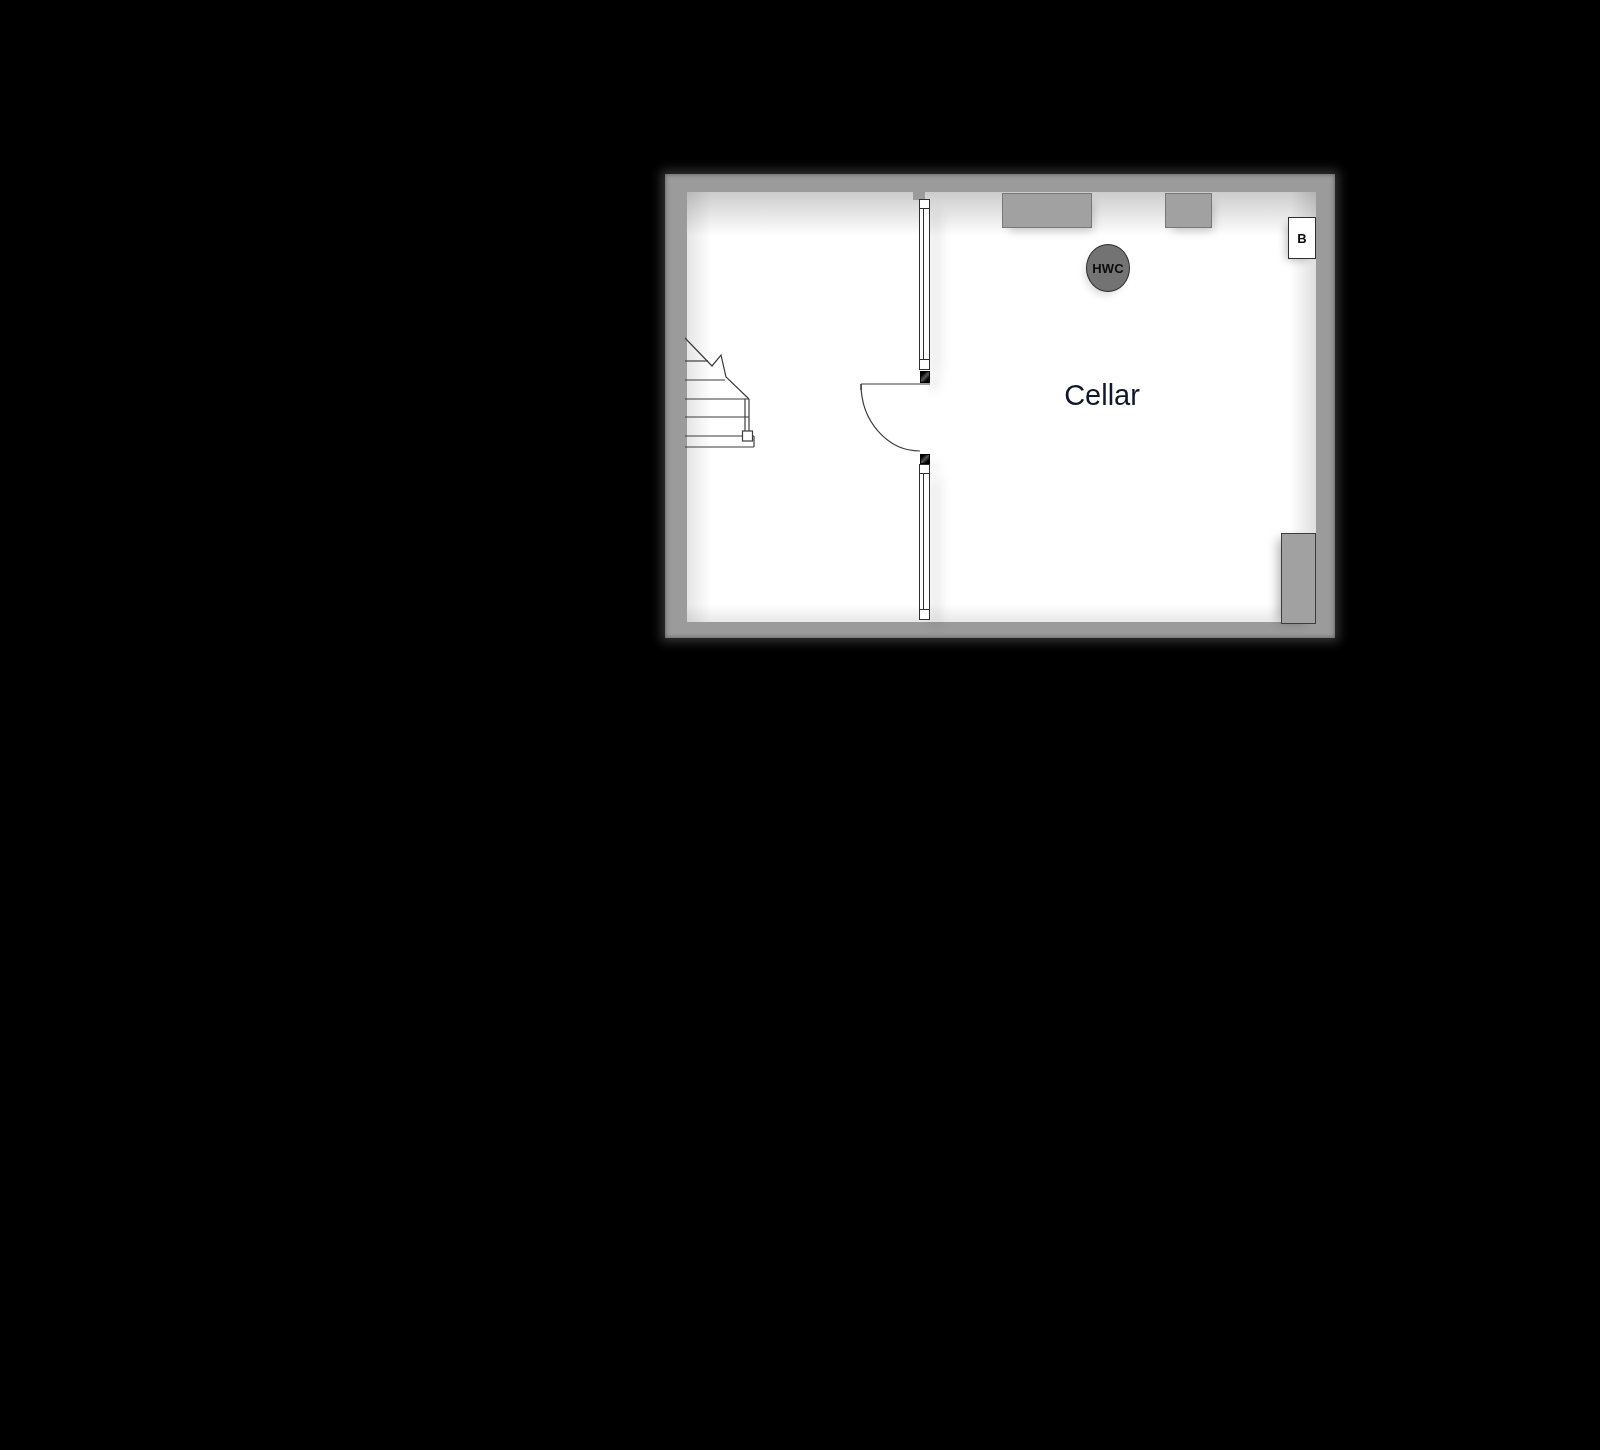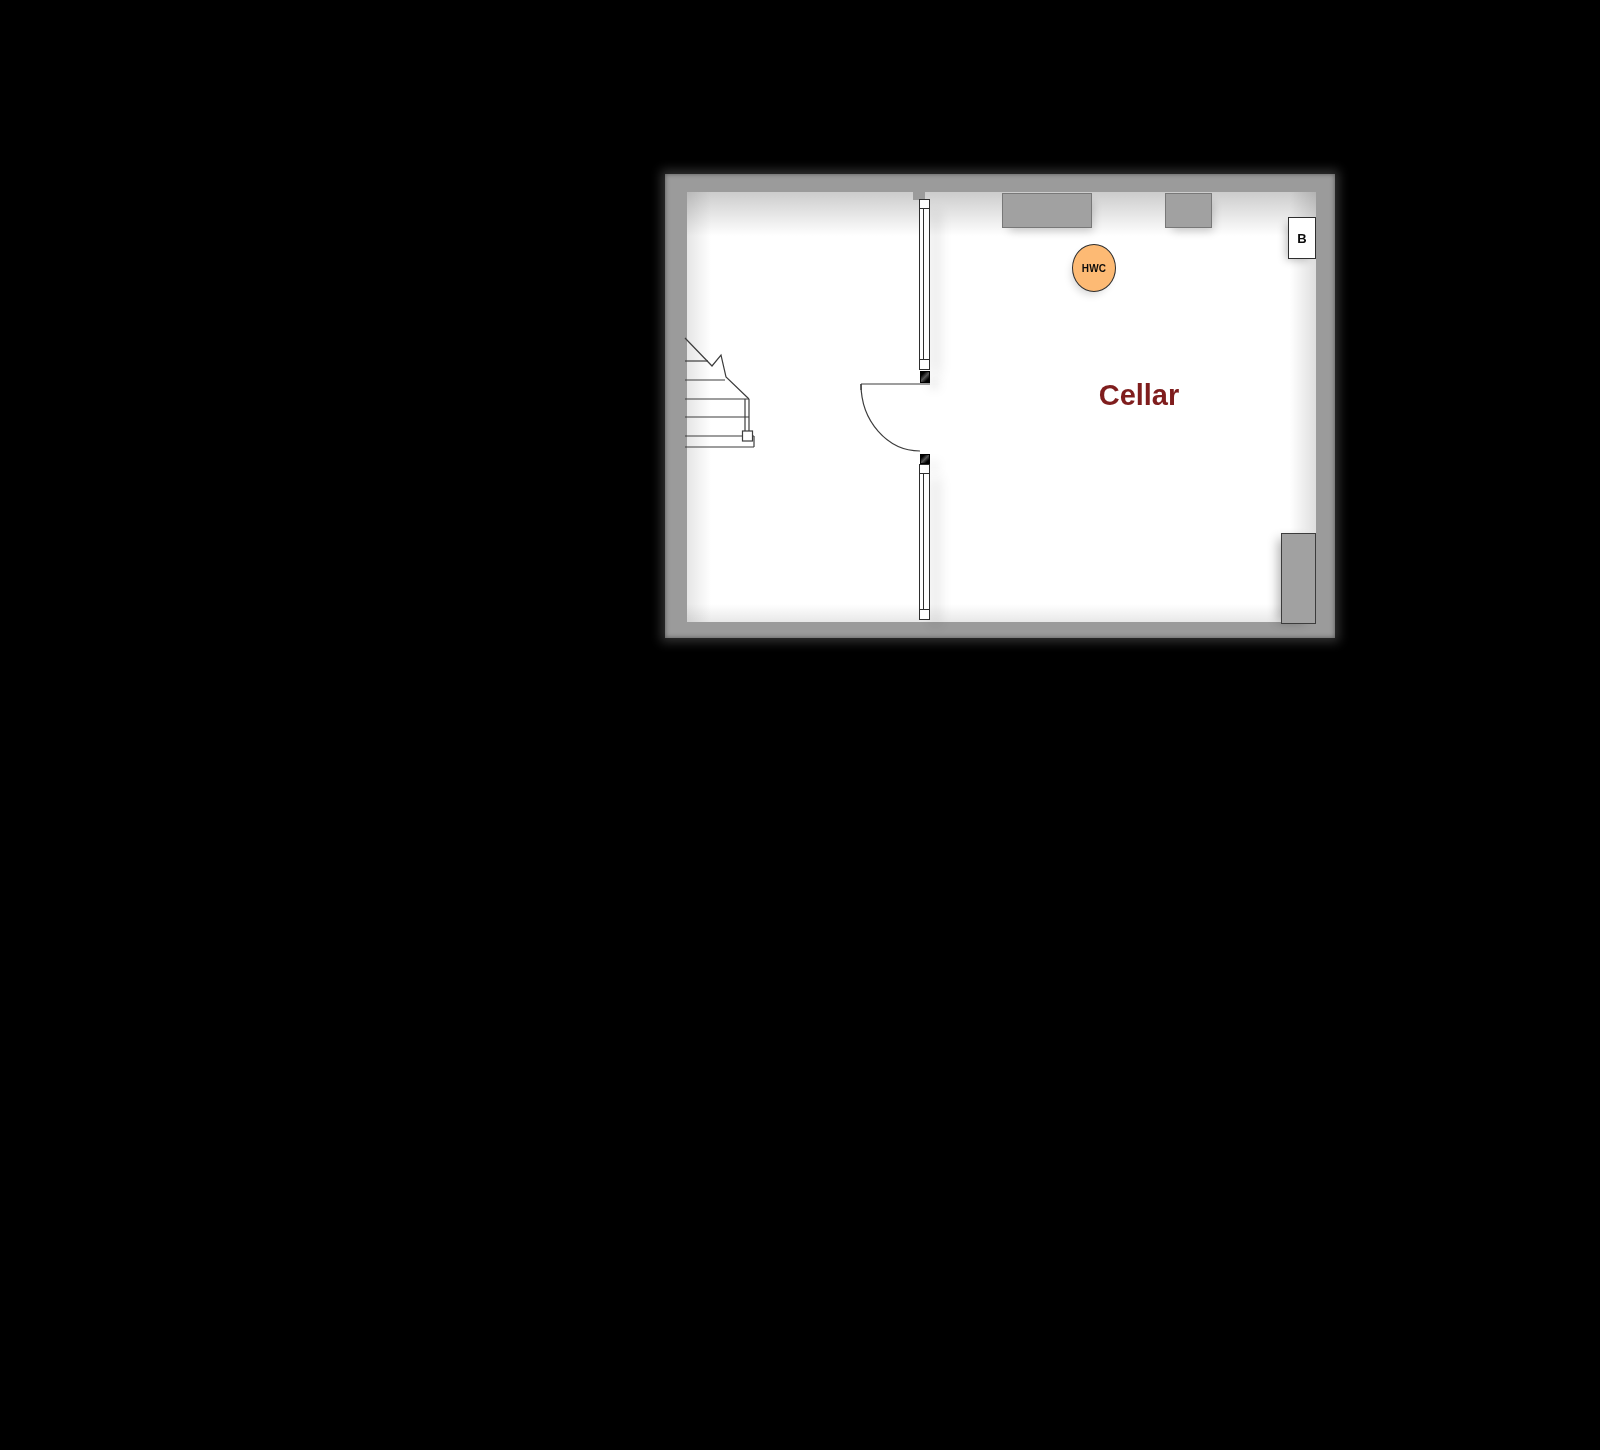--- a/index.html
+++ b/index.html
@@ -44,27 +44,27 @@
   .fixture-top-1{left:337px;top:19px;width:90px;height:35px;box-shadow:4px 6px 9px -3px rgba(0,0,0,0.20);}
   .fixture-top-2{left:500px;top:19px;width:47px;height:35px;box-shadow:4px 6px 9px -3px rgba(0,0,0,0.20);}
   .fixture-right-bottom{left:616px;top:359px;width:35px;height:91px;border:1px solid #3c3c3c;
         box-shadow:-7px 2px 11px -4px rgba(0,0,0,0.30);}
 
   
   .boiler-box{position:absolute;left:623px;top:43px;width:28px;height:42px;background:#fff;
         border:1px solid #2e2e2e;box-sizing:border-box;display:flex;align-items:center;justify-content:center;
         font-weight:bold;font-size:13px;color:#0c0c0c;
         box-shadow:-5px 4px 9px -3px rgba(0,0,0,0.25);}
-  .hwc-circle{position:absolute;left:407px;top:70px;width:44px;height:48px;background:#fdba74;
+  .hwc-circle{position:absolute;left:421px;top:70px;width:44px;height:48px;background:#737373;
         border:1px solid #2e2e2e;border-radius:50%;box-sizing:border-box;
         display:flex;align-items:center;justify-content:center;
-        font-weight:bold;font-size:10px;letter-spacing:0.2px;color:#0c0c0c;
+        font-weight:bold;font-size:13px;letter-spacing:0.2px;color:#0c0c0c;
         box-shadow:-3px 5px 9px -3px rgba(0,0,0,0.18);}
-  .room-label{position:absolute;left:394px;top:204px;width:160px;height:34px;line-height:34px;
-        text-align:center;font-weight:bold;font-size:29px;color:#7f1d1d;}
+  .room-label{position:absolute;left:357px;top:204px;width:160px;height:34px;line-height:34px;
+        text-align:center;font-weight:normal;font-size:29px;color:#0f172a;}
 </style>
 </head>
 <body>
 
 <div class="canvas">
 
   <div class="plan">
 
     <div class="interior"></div>
 

